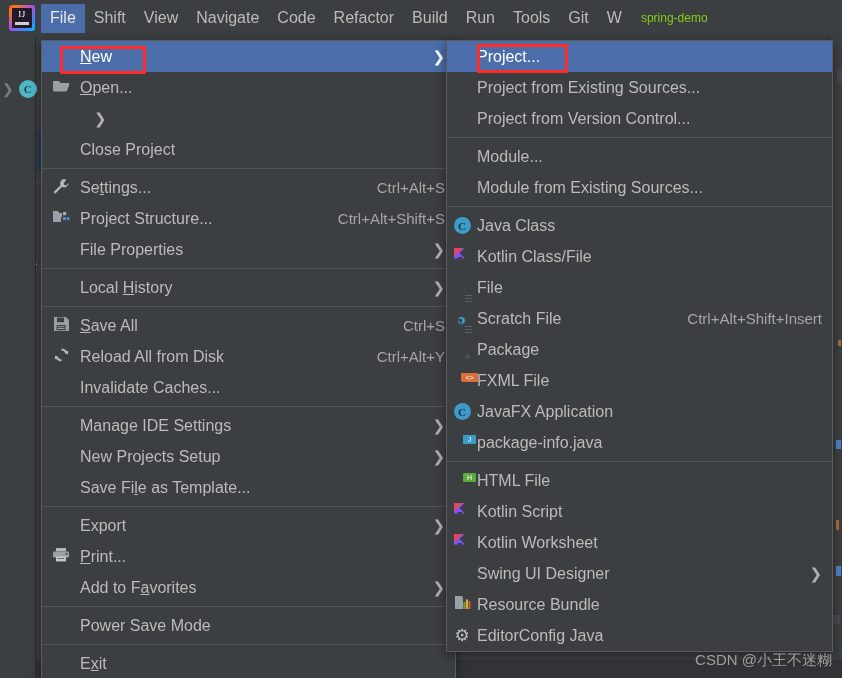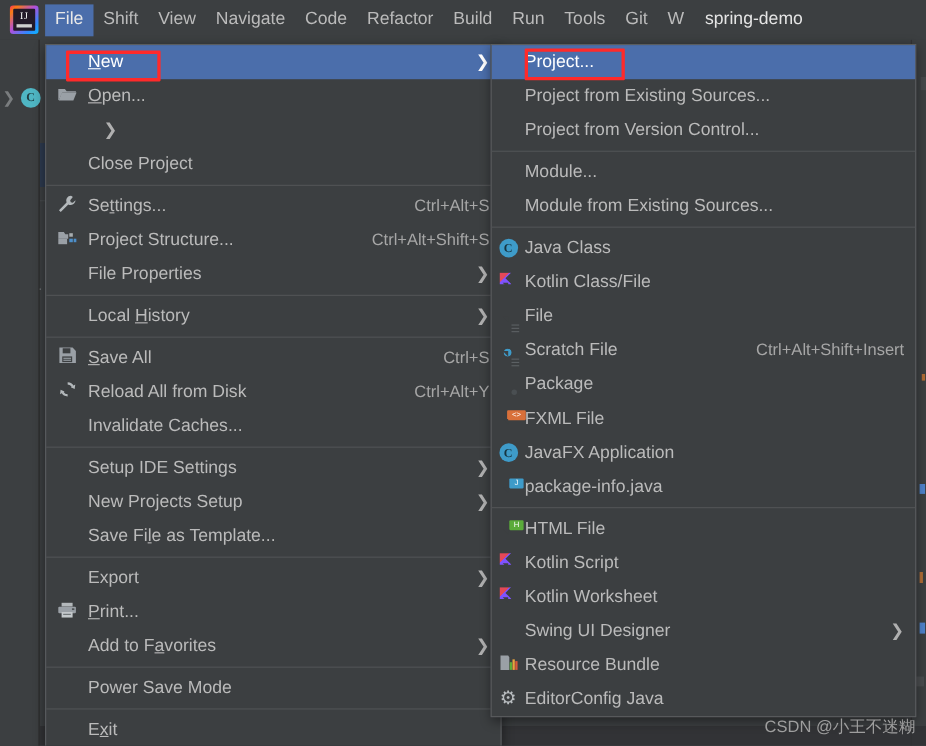--- a/index.html
+++ b/index.html
@@ -88,22 +88,22 @@
     color: #bbbbbb;
     padding: 4px 9px 5px 9px;
     line-height: 20px;
     white-space: nowrap;
   }
   .menubar-item.active {
     background: #4b6eab;
     color: #e8e8e8;
   }
   .project-name {
-    font-size: 16px;
-    color: #e5e5e5;
+    font-size: 12px;
+    color: #84cc16;
     margin-left: 10px;
     white-space: nowrap;
   }
 
   
   .toolstrip {
     position: absolute;
     left: 0; top: 36px; width: 36px; bottom: 0;
     background: #3c3f41;
     border-right: 1px solid #2b2b2b;
@@ -447,21 +447,21 @@
         <span class="mi-label">Reload All from Disk</span>
         <span class="mi-shortcut">Ctrl+Alt+Y</span>
       </div>
       <div class="mi">
         <span class="mi-icon"></span>
         <span class="mi-label">Invalidate Caches...</span>
       </div>
       <div class="sep"></div>
       <div class="mi">
         <span class="mi-icon"></span>
-        <span class="mi-label">Setup IDE Settings</span>
+        <span class="mi-label">Manage IDE Settings</span>
         <span class="mi-arrow">❯</span>
       </div>
       <div class="mi">
         <span class="mi-icon"></span>
         <span class="mi-label">New Projects Setup</span>
         <span class="mi-arrow">❯</span>
       </div>
       <div class="mi">
         <span class="mi-icon"></span>
         <span class="mi-label">Save Fi<span class="mn">l</span>e as Template...</span>

